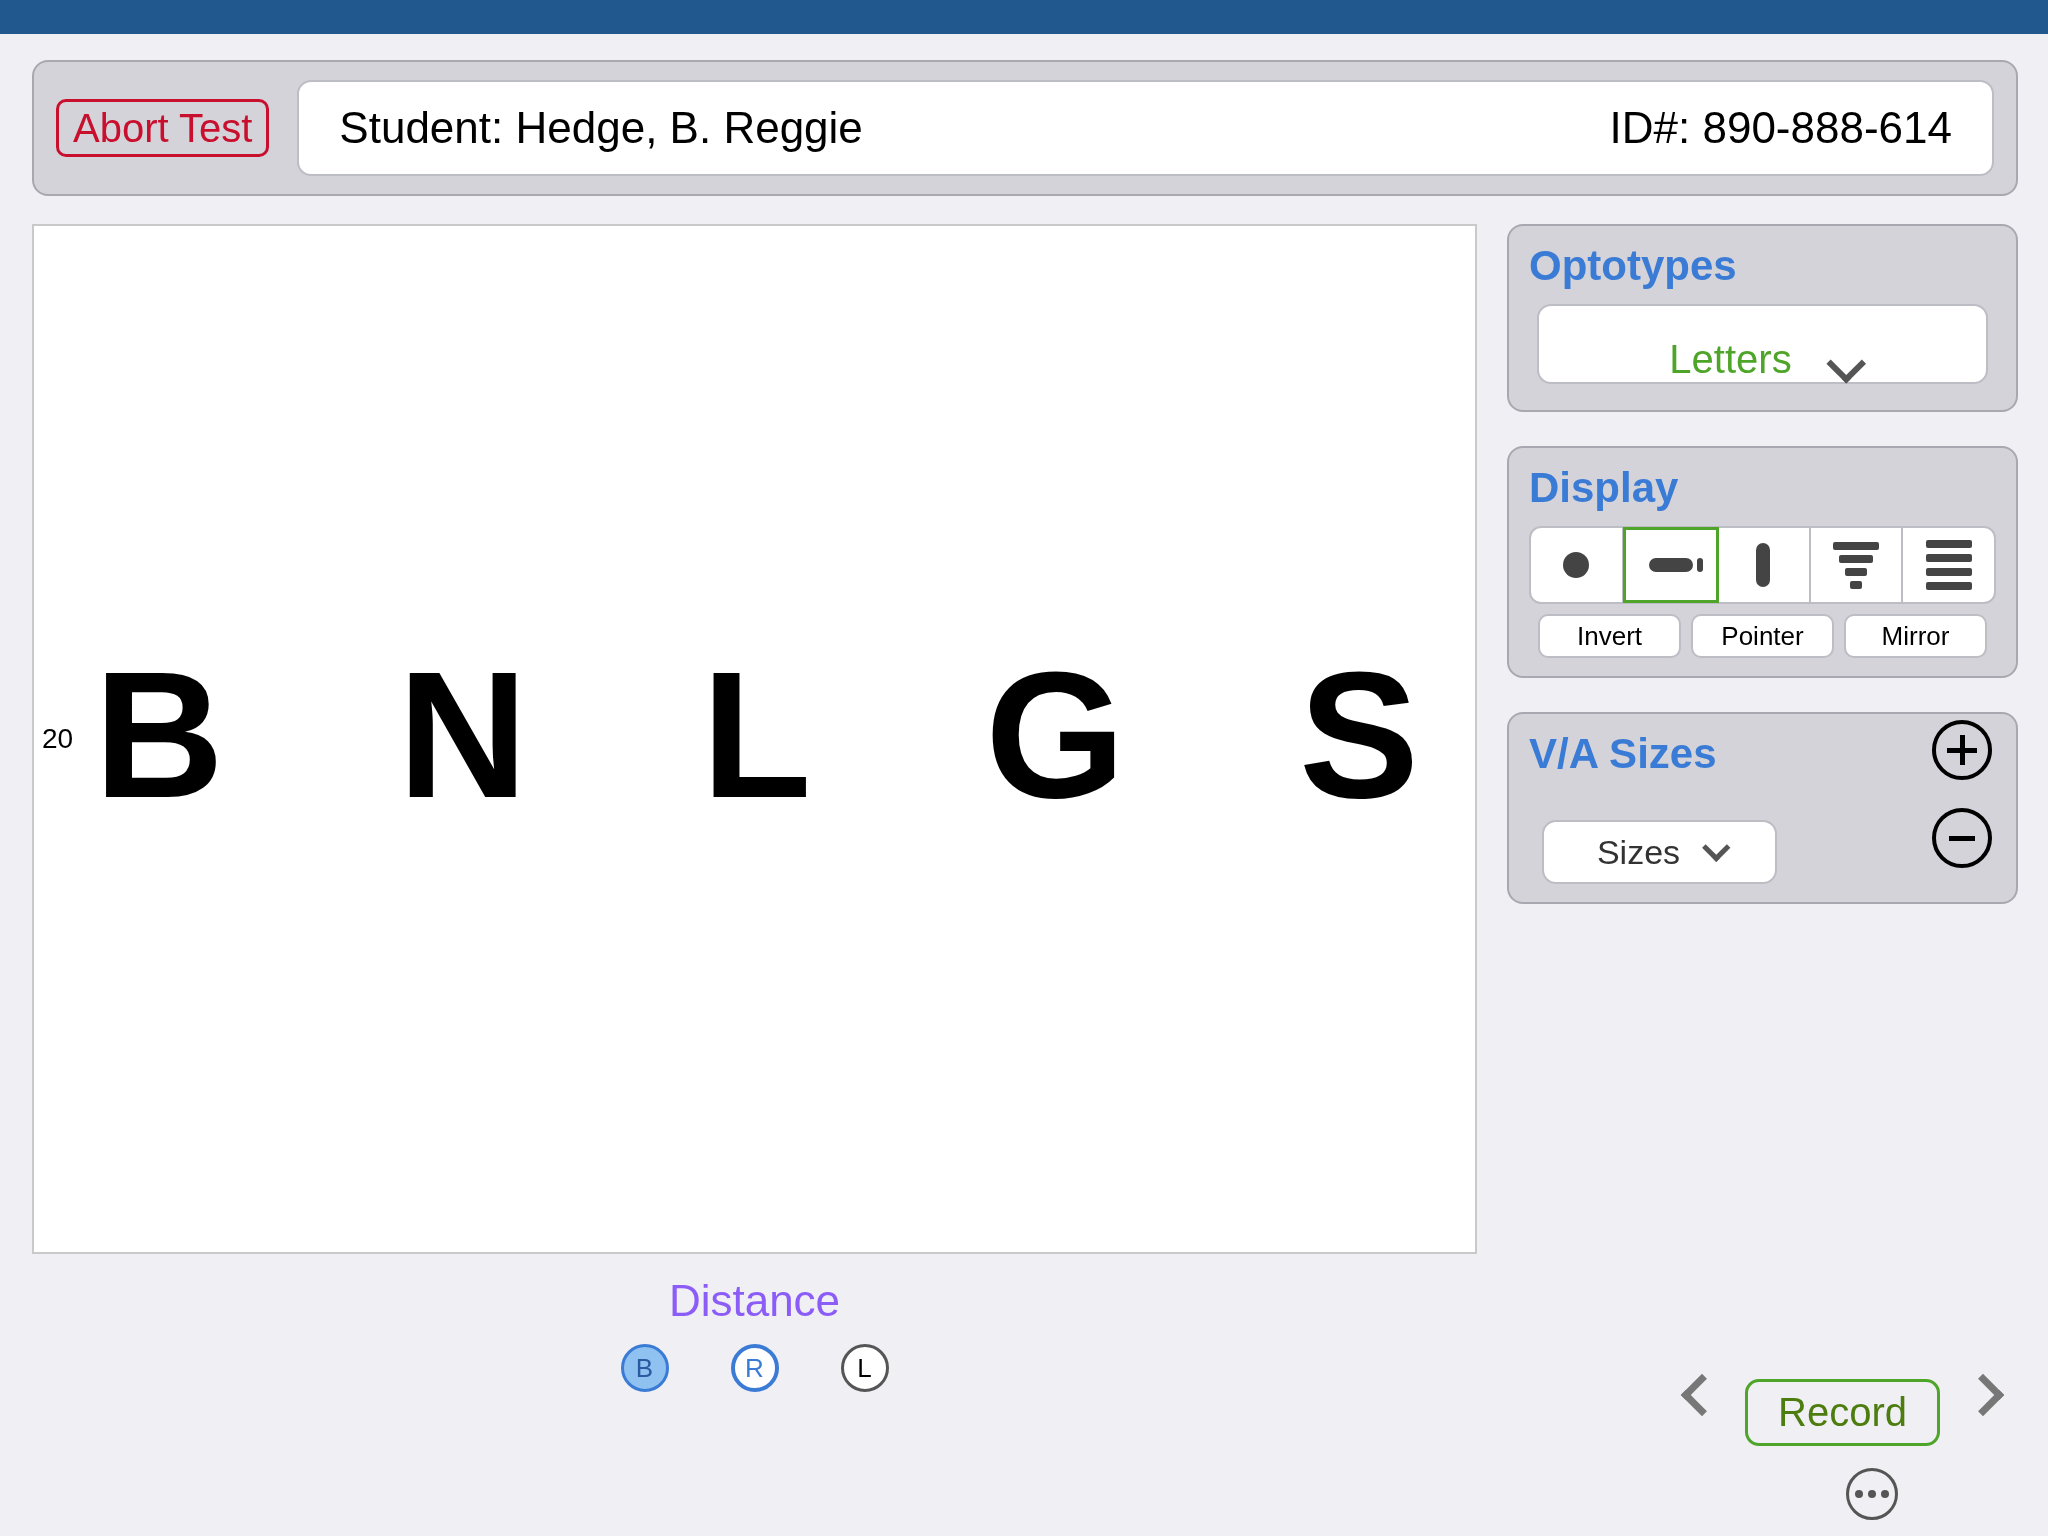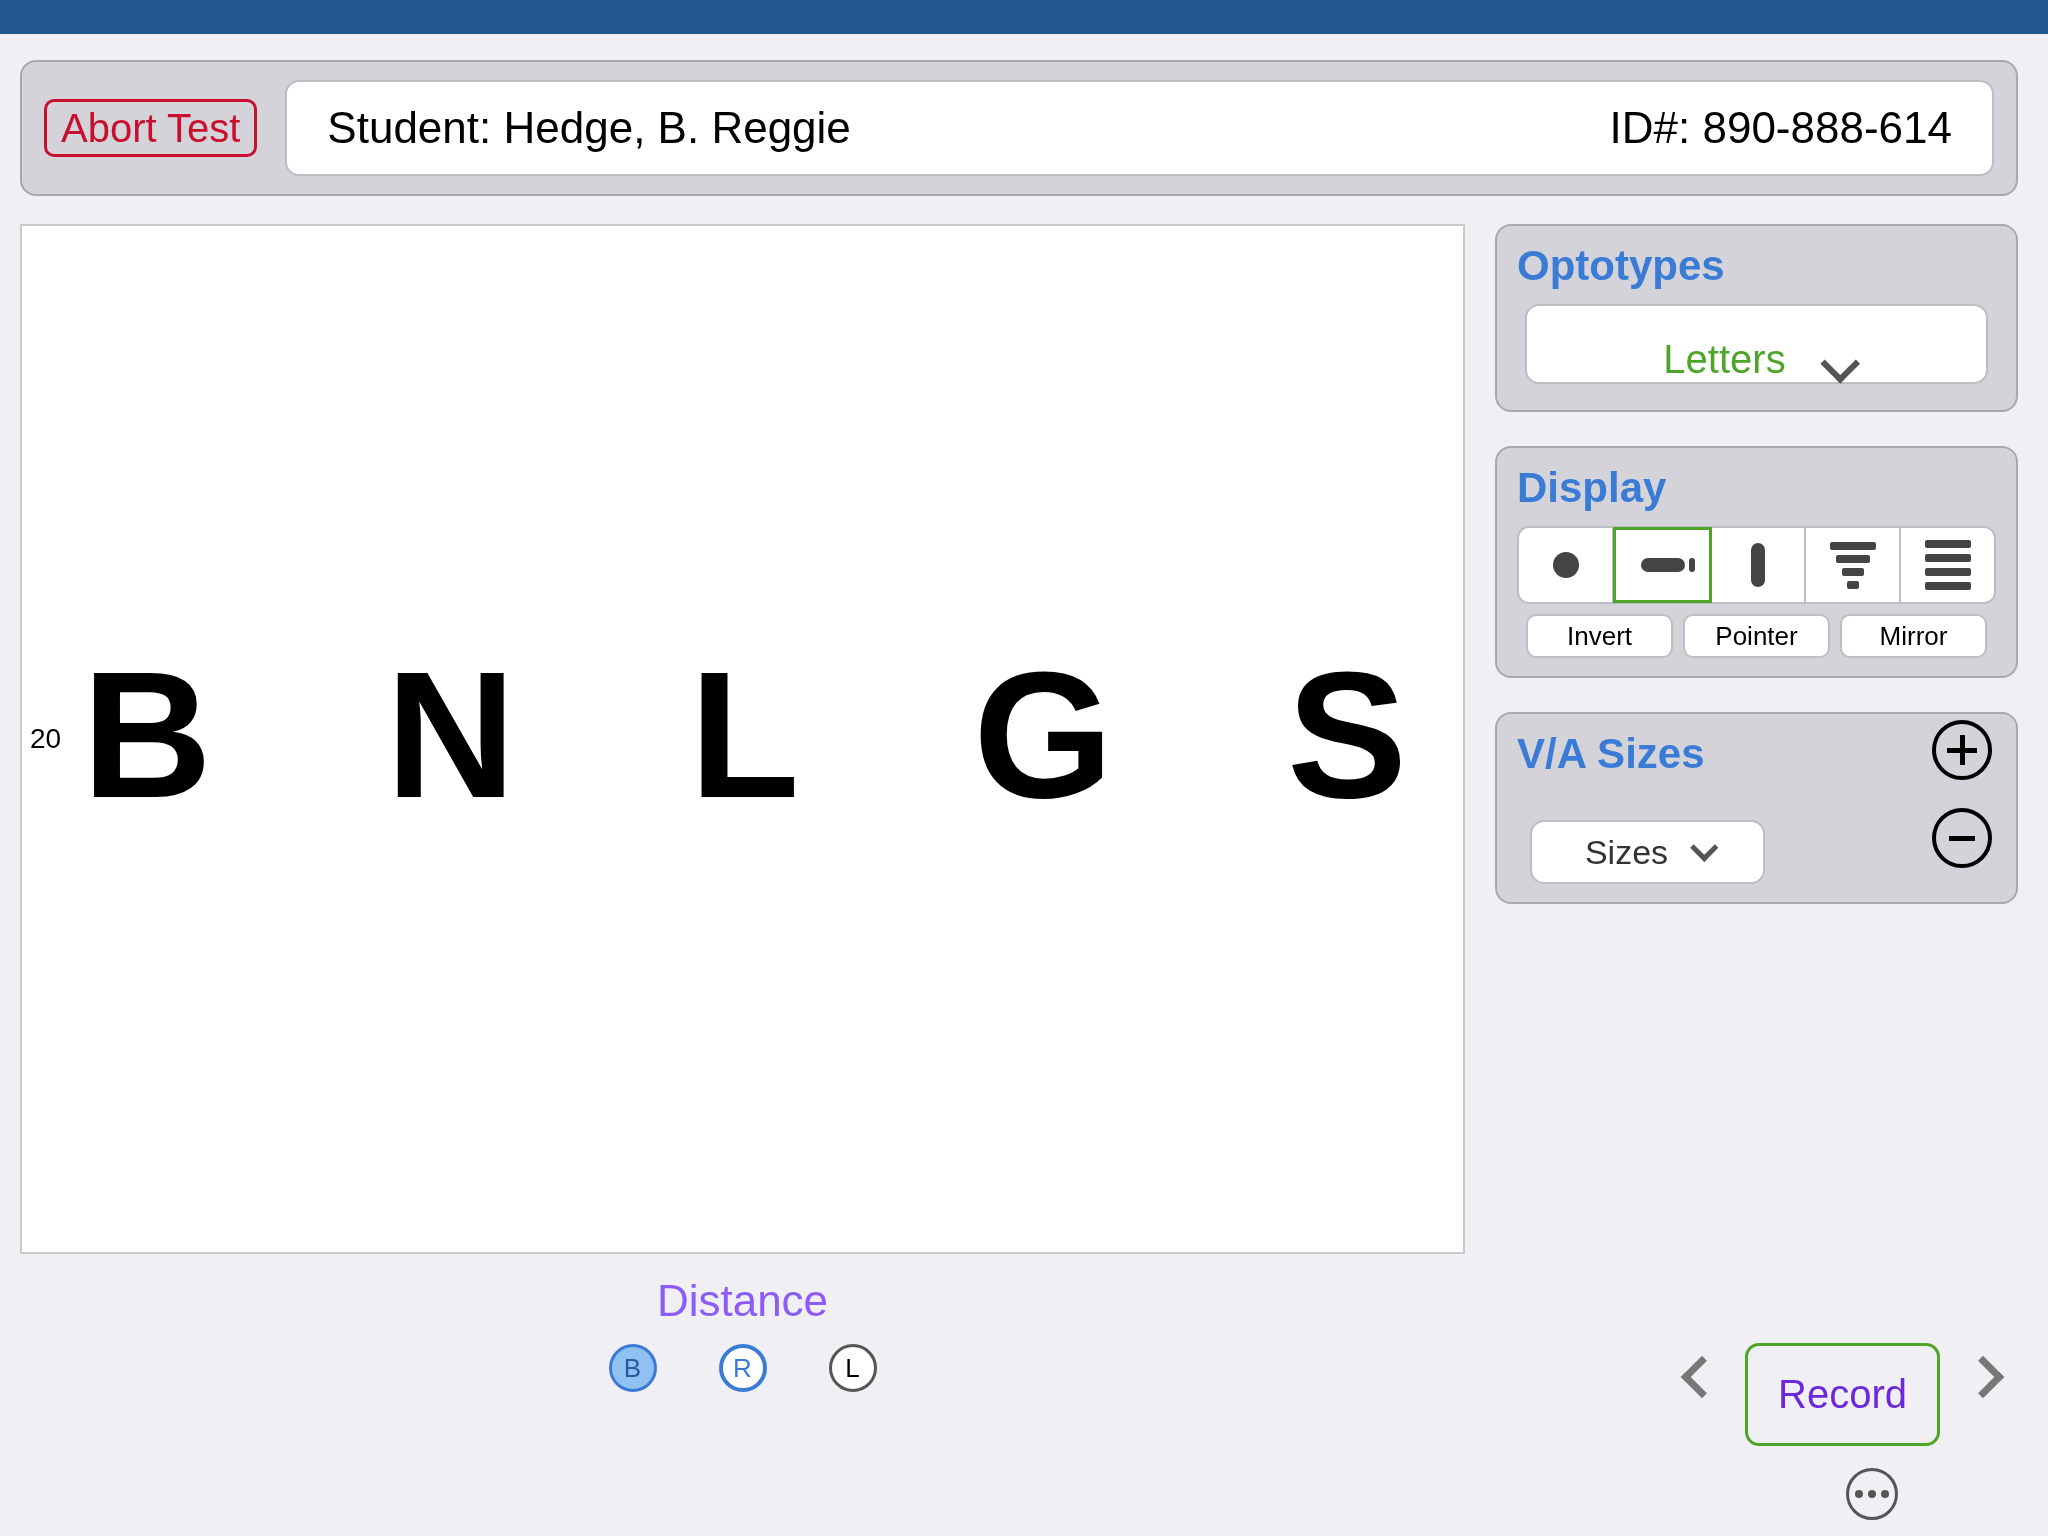--- a/index.html
+++ b/index.html
@@ -10,21 +10,21 @@
     background: #efeff4;
     color: #000;
     overflow: hidden;
   }
   .top-bar {
     width: 100%;
     height: 34px;
     background: #21588e;
   }
   .content {
-    padding: 26px 30px 20px 20px;
+    padding: 26px 30px 20px 32px;
   }
   .header-panel {
     background: #d4d3d9;
     border: 2px solid #a9a8b0;
     border-radius: 16px;
     padding: 18px 22px;
     display: flex;
     align-items: center;
     gap: 28px;
   }
@@ -250,22 +250,22 @@
     display: flex;
     align-items: center;
     gap: 28px;
   }
   .chev {
     width: 30px;height:30px;border-right:7px solid #777;border-bottom:7px solid #777;cursor:pointer;
   }
   .chev.left{transform:rotate(135deg);}
   .chev.right{transform:rotate(-45deg);}
   .record-btn {
-    border:3px solid #4fa52a;color:#6d28d9;background:transparent;border-radius:14px;
-    font-size:40px;padding:26px 30px;cursor:pointer;margin-top:36px;
+    border:3px solid #4fa52a;color:#4d7c0f;background:transparent;border-radius:14px;
+    font-size:40px;padding:8px 30px;cursor:pointer;margin-top:36px;
   }
   .more-btn {
     position: fixed;
     bottom: 16px;
     right: 150px;
     width:52px;height:52px;border-radius:50%;border:3px solid #555;
     display:flex;align-items:center;justify-content:center;gap:5px;cursor:pointer;
   }
   .more-btn span{width:8px;height:8px;border-radius:50%;background:#555;}
 </style>

